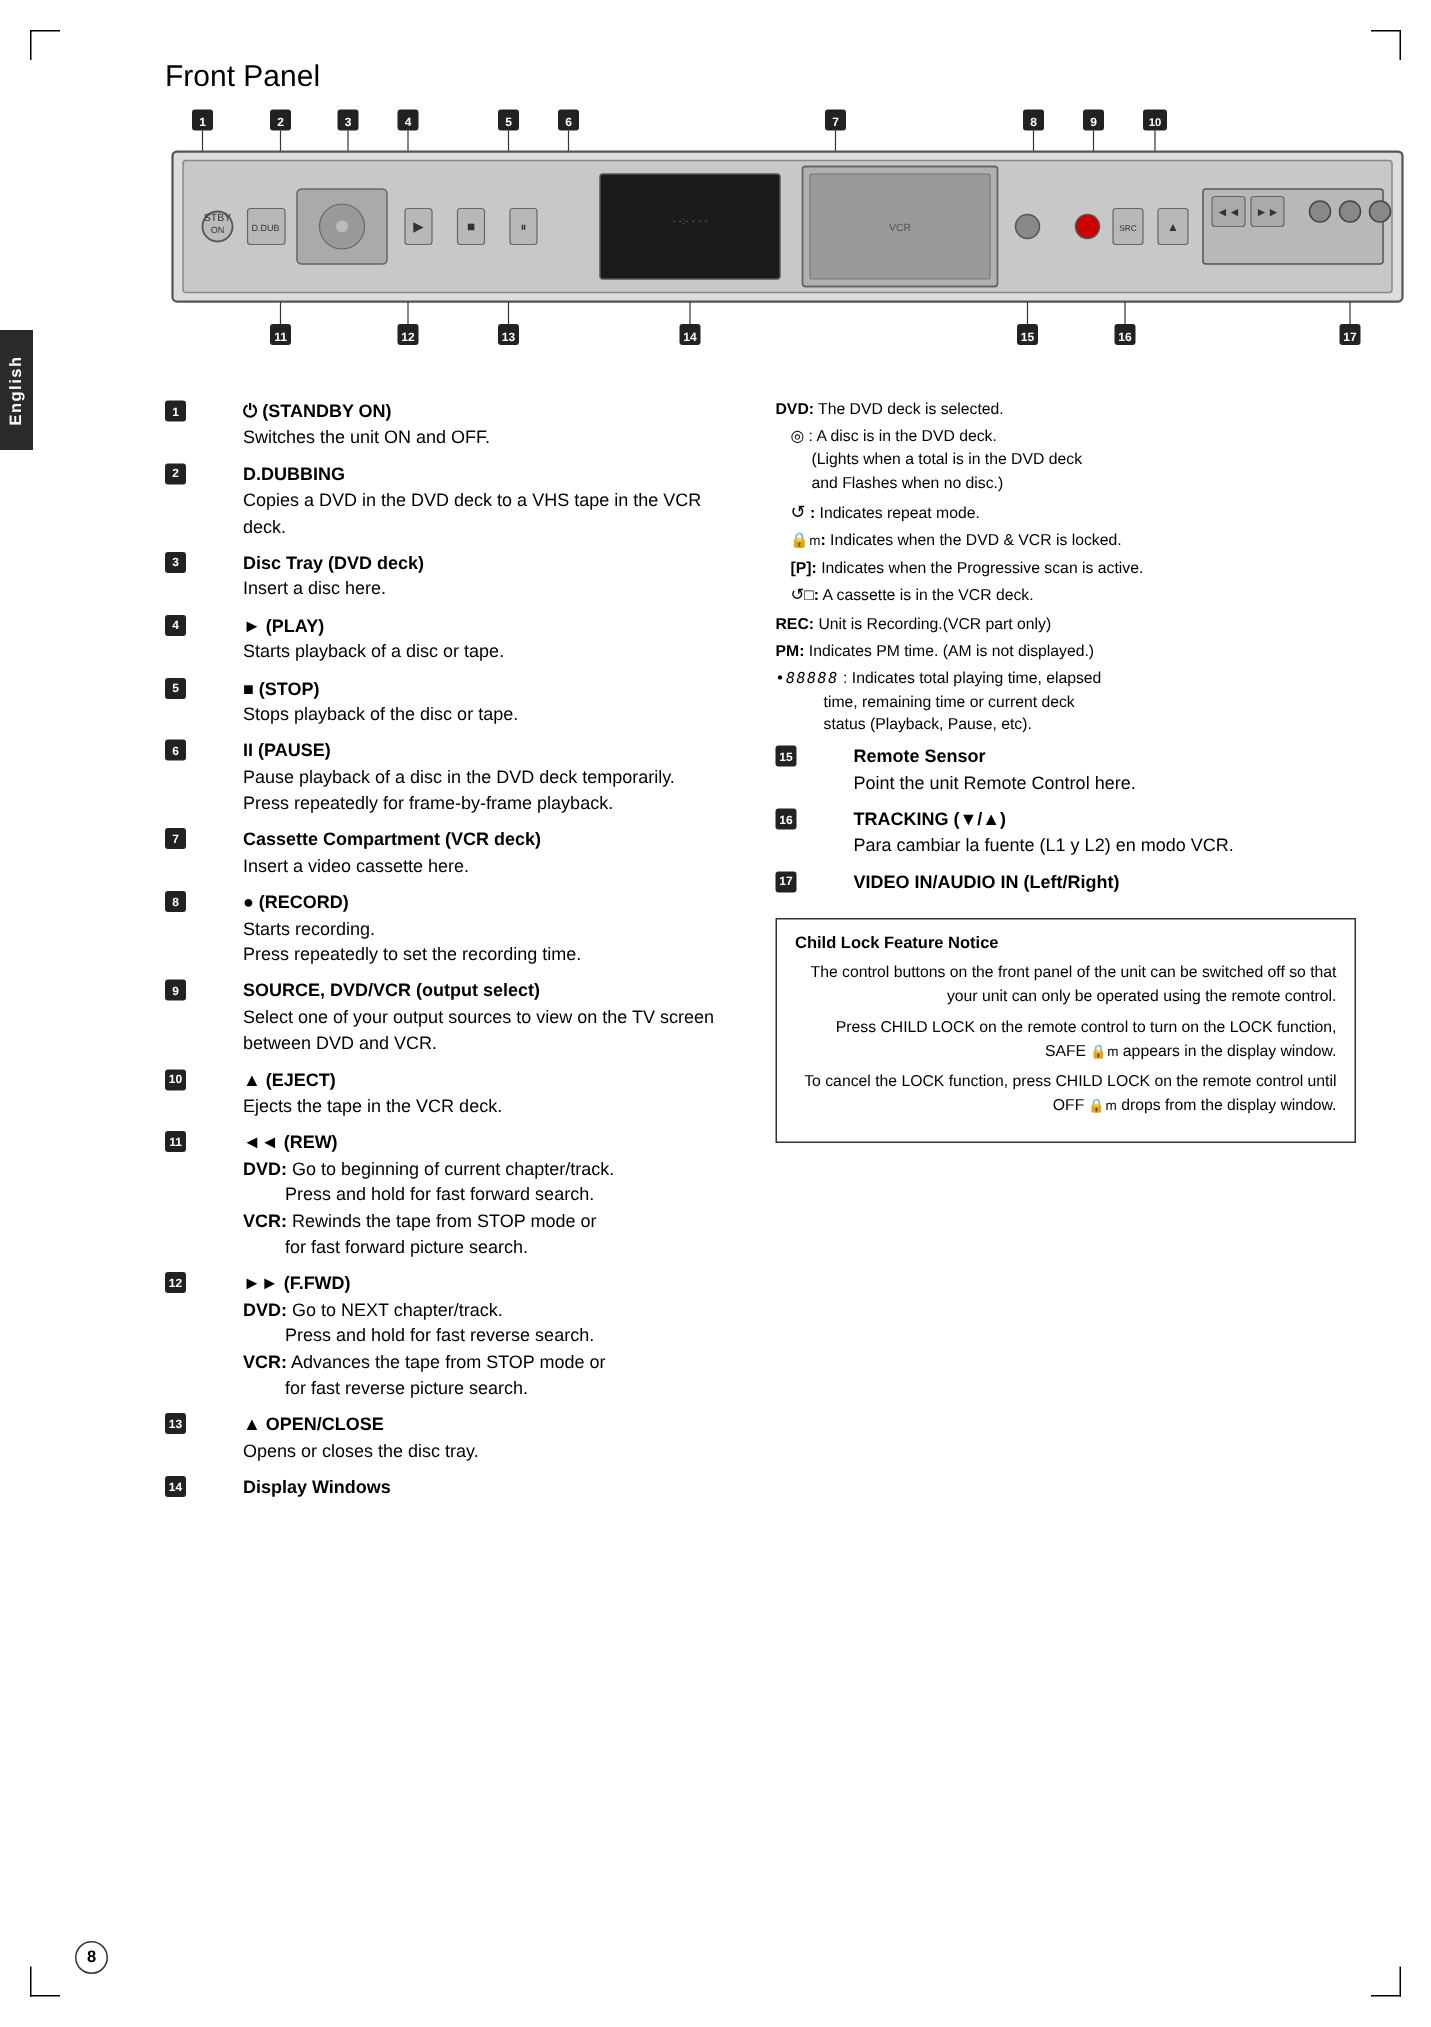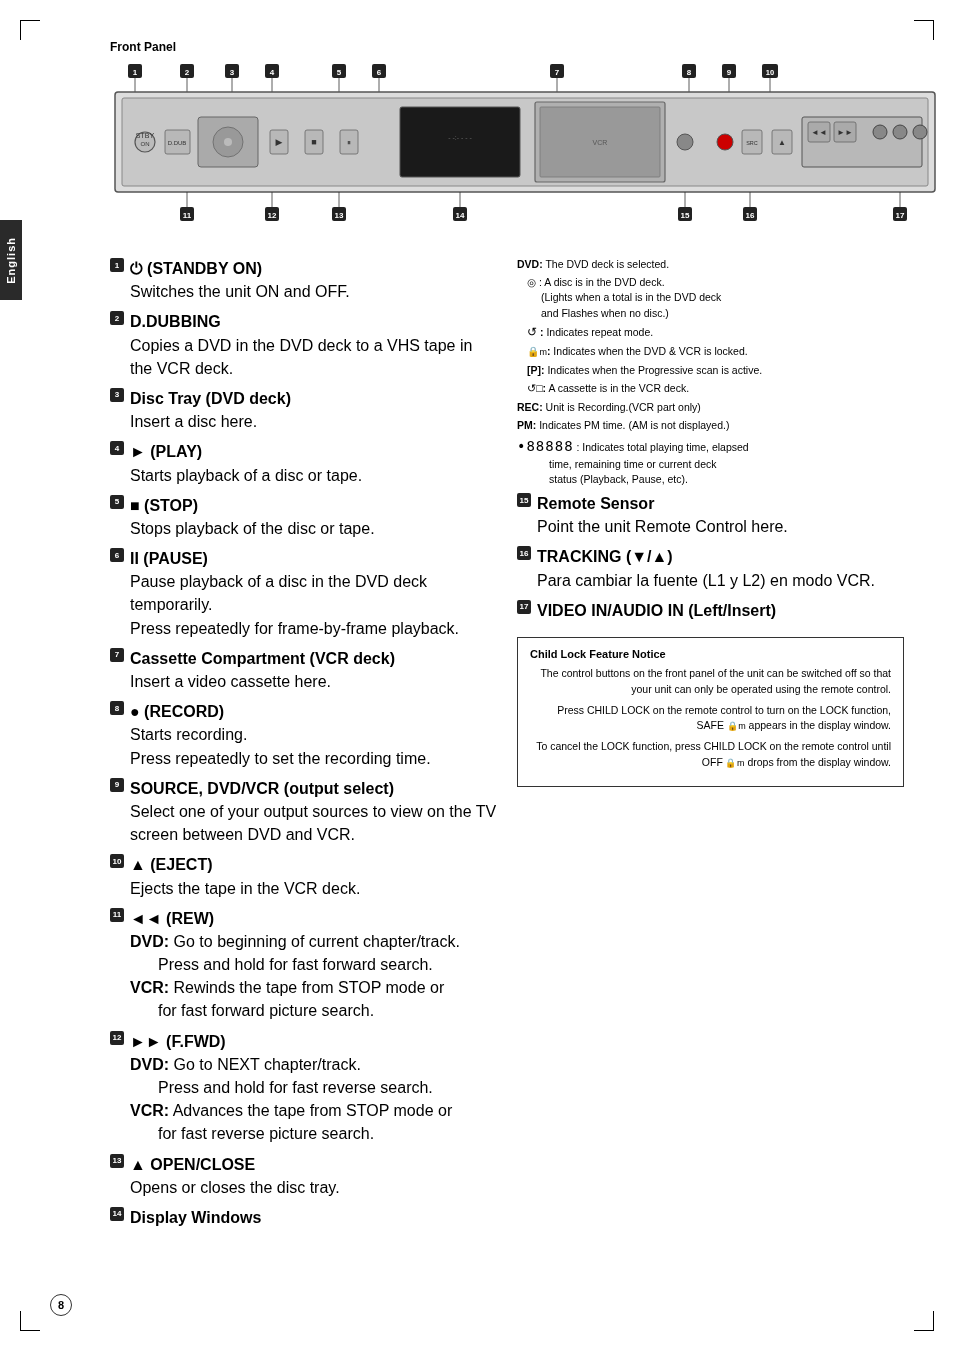--- a/index.html
+++ b/index.html
@@ -49,22 +49,22 @@
       color: #fff;
       font-size: 11px;
       font-weight: bold;
       writing-mode: vertical-rl;
       transform: rotate(180deg);
       letter-spacing: 1px;
     }
 
     
     .section-title {
-      font-size: 12px;
-      font-weight: bold;
+      font-size: 20px;
+      font-weight: normal;
       margin-bottom: 8px;
       margin-left: 60px;
     }
 
     
     .content-area {
       margin-left: 60px;
       display: flex;
       gap: 20px;
     }
@@ -97,22 +97,23 @@
       font-size: 8px;
       font-weight: bold;
       border-radius: 2px;
       margin-right: 6px;
       flex-shrink: 0;
       margin-top: 1px;
     }
 
     .item-content {
       flex: 1;
-      font-size: 16px;
+      font-size: 12px;
       line-height: 1.45;
+      margin-left: 32px;
     }
 
     .item-content .item-title {
       font-weight: bold;
     }
 
     .item-content .item-desc {
       font-weight: normal;
     }
 
@@ -450,21 +451,21 @@
           <span style="padding-left:14px;">(Lights when a total is in the DVD deck</span><br>
           <span style="padding-left:14px;">and Flashes when no disc.)</span>
         </div>
         <div style="margin-bottom:3px; padding-left:10px;"><span style="font-size:12px;">↺</span> <strong>:</strong> Indicates repeat mode.</div>
         <div style="margin-bottom:3px; padding-left:10px;"><span style="font-size:10px;">🔒</span><span style="font-size:9px;">m</span><strong>:</strong> Indicates when the DVD &amp; VCR is locked.</div>
         <div style="margin-bottom:3px; padding-left:10px;"><span class="bold">[P]:</span> Indicates when the Progressive scan is active.</div>
         <div style="margin-bottom:3px; padding-left:10px;"><span style="font-size:11px;">↺</span>□<strong>:</strong> A cassette is in the VCR deck.</div>
         <div style="margin-bottom:3px;"><span class="bold">REC:</span> Unit is Recording.(VCR part only)</div>
         <div style="margin-bottom:3px;"><span class="bold">PM:</span> Indicates PM time. (AM is not displayed.)</div>
         <div style="margin-bottom:5px;">
-          <span style="font-family: monospace; letter-spacing:1px; font-size:14px;">•88888</span> : Indicates total playing time, elapsed<br>
+          <span style="font-family: monospace; letter-spacing:1px; font-size:10px;font-style:italic;">•88888</span> : Indicates total playing time, elapsed<br>
           <span style="padding-left:32px;">time, remaining time or current deck</span><br>
           <span style="padding-left:32px;text-align:center;">status (Playback, Pause, etc).</span>
         </div>
       </div>
 
       <div class="item-entry">
         <span class="item-number">15</span>
         <div class="item-content">
           <span class="item-title">Remote Sensor</span><br>
           <span class="item-desc">Point the unit Remote Control here.</span>
@@ -475,21 +476,21 @@
         <span class="item-number">16</span>
         <div class="item-content">
           <span class="item-title">TRACKING (▼/▲)</span><br>
           <span class="item-desc">Para cambiar la fuente (L1 y L2) en modo VCR.</span>
         </div>
       </div>
 
       <div class="item-entry">
         <span class="item-number">17</span>
         <div class="item-content">
-          <span class="item-title">VIDEO IN/AUDIO IN (Left/Insert)</span><br>
+          <span class="item-title">VIDEO IN/AUDIO IN (Left/Right)</span><br>
         </div>
       </div>
 
       <div class="child-lock-box">
         <div class="child-lock-title">Child Lock Feature Notice</div>
         <div class="child-lock-text">
           <p>The control buttons on the front panel of the unit can be switched off so that your unit can only be operated using the remote control.</p>
           <p>Press CHILD LOCK on the remote control to turn on the LOCK function, SAFE <span style="font-size:9px;">🔒</span><span style="font-size:9px;">m</span> appears in the display window.</p>
           <p>To cancel the LOCK function, press CHILD LOCK on the remote control until OFF <span style="font-size:9px;">🔒</span><span style="font-size:9px;">m</span> drops from the display window.</p>
         </div>

